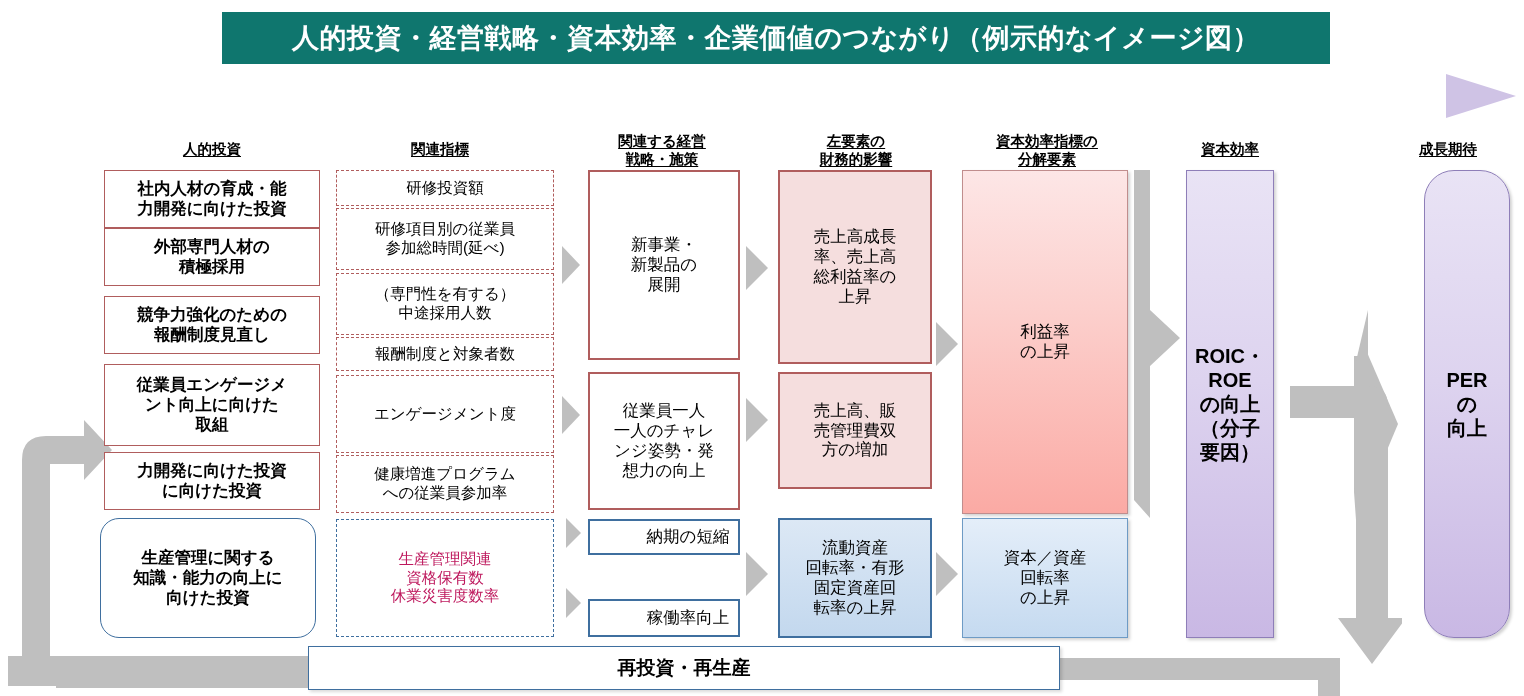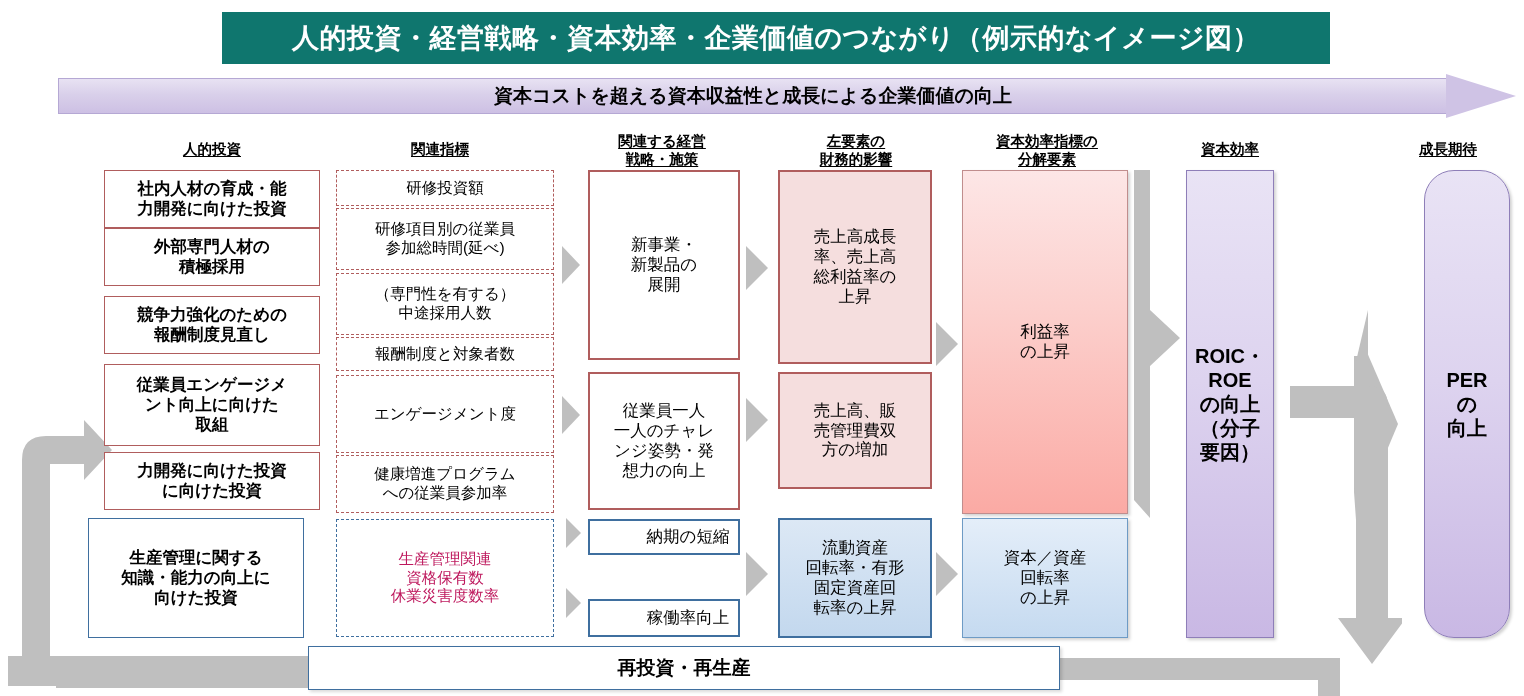--- a/index.html
+++ b/index.html
@@ -138,23 +138,20 @@
   #reinvest .txt{ font-weight:bold; font-size:19px; color:#000; }
 </style>
 </head>
 <body>
 
 <div id="title-bar">
   <span class="txt">人的投資・経営戦略・資本効率・企業価値のつながり（例示的なイメージ図）</span>
 </div>
 
 <div id="banner">
-  <div class="body">
-    <span class="txt">資本コストを超える資本収益性と成長による企業価値の向上</span>
-  </div>
   <div class="head"></div>
 </div>
 
 <div class="colhead" style="left:132px;top:141px;width:160px;">人的投資</div>
 <div class="colhead" style="left:360px;top:141px;width:160px;">関連指標</div>
 <div class="colhead" style="left:588px;top:133px;width:148px;">
   <div>関連する経営</div>
   <div>戦略・施策</div>
 </div>
 <div class="colhead" style="left:782px;top:133px;width:148px;">
@@ -202,21 +199,21 @@
     <span>ント向上に向けた</span><br>
     <span>取組</span>
   </span>
 </div>
 <div class="box hcbox" style="left:104px;top:452px;width:216px;height:58px;">
   <span class="t">
     <span>力開発に向けた投資</span><br>
     <span>に向けた投資</span>
   </span>
 </div>
-<div class="box hcbox-blue" style="left:88px;top:518px;width:216px;height:120px;">
+<div class="box hcbox-blue" style="left:100px;top:518px;width:216px;height:120px;border-radius:19px;">
   <span class="t">
     <span>生産管理に関する</span><br>
     <span>知識・能力の向上に</span><br>
     <span>向けた投資</span>
   </span>
 </div>
 
 <div class="box indbox" style="left:336px;top:170px;width:218px;height:36px;">
   <span class="t">研修投資額</span>
 </div>

